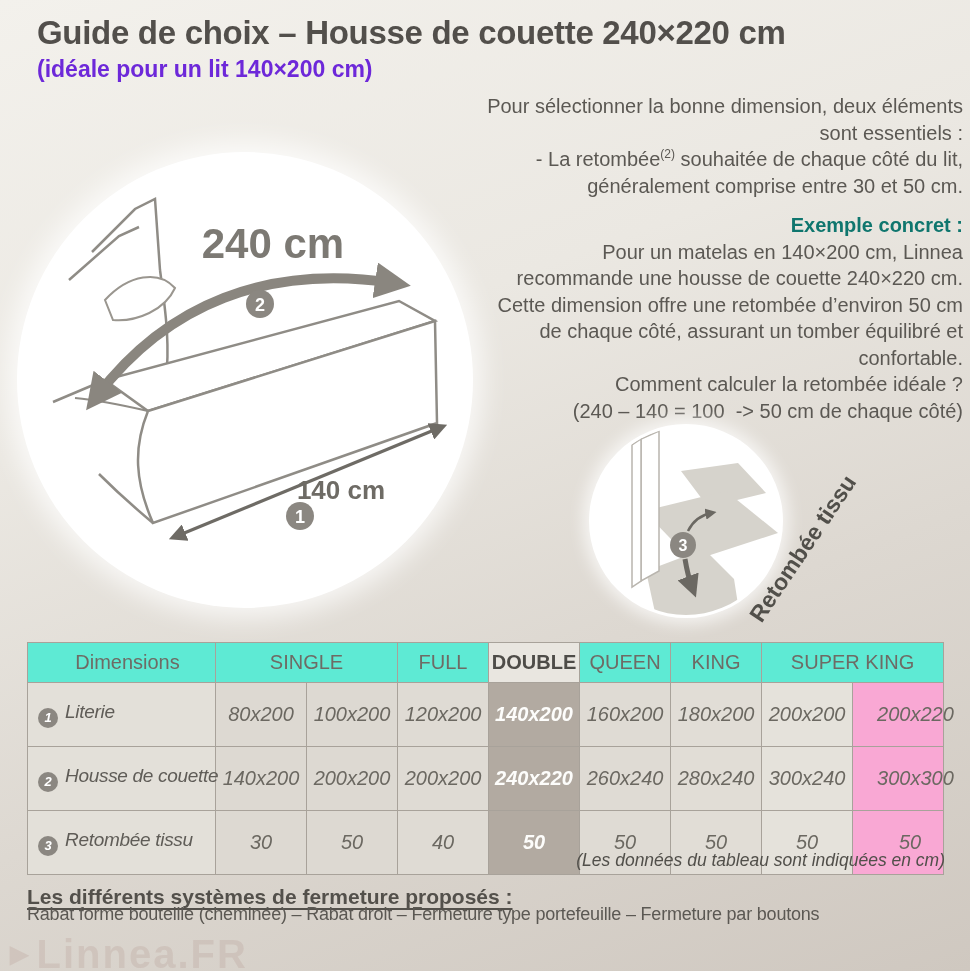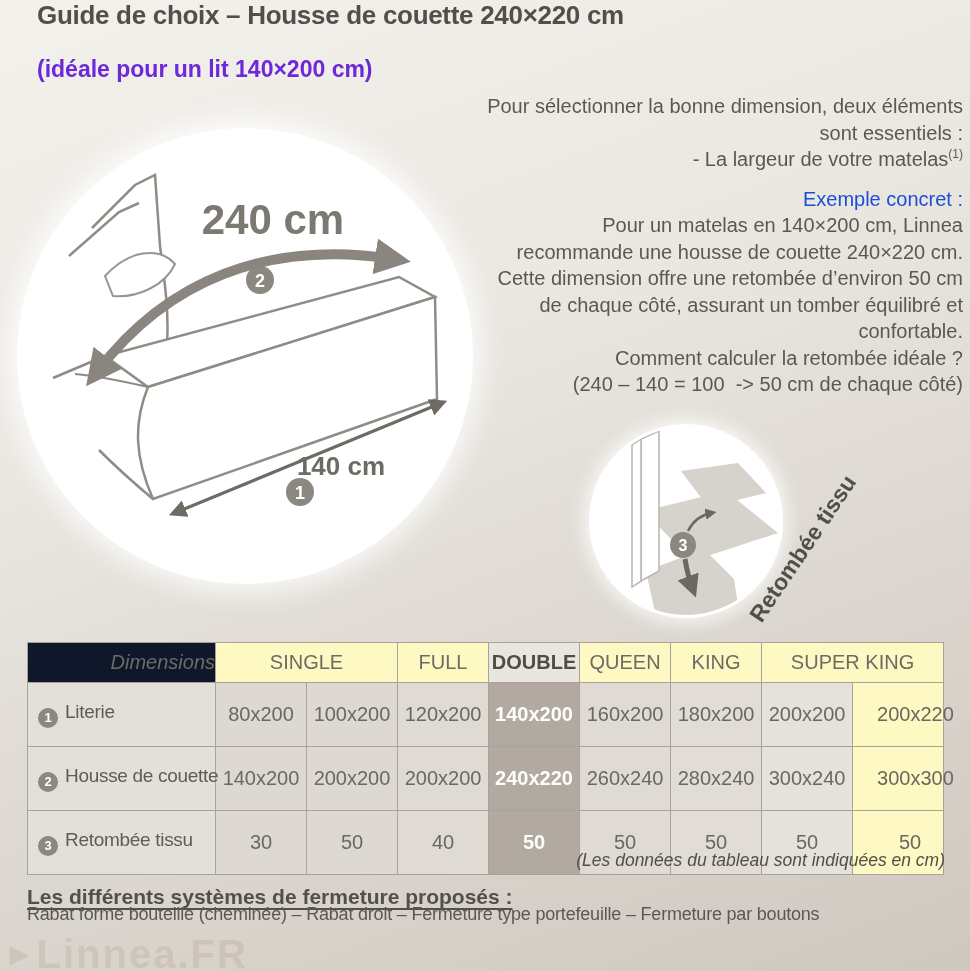--- a/index.html
+++ b/index.html
@@ -7,32 +7,32 @@
   body {
     position:relative;
     overflow:hidden;
     font-family:"Liberation Sans", sans-serif;
     background:linear-gradient(160deg,#f3f1ec 0%, #ebe8e2 35%, #ddd8d1 65%, #cfc8c0 100%);
     color:#5c5954;
   }
   .abs { position:absolute; }
 
   
-  .title { left:37px; top:0; font-size:26px; font-weight:bold; color:#524f4b; letter-spacing:-0.3px; }
+  .title { left:37px; top:14px; font-size:33px; font-weight:bold; color:#524f4b; letter-spacing:-0.3px; }
   .subtitle { left:37px; top:56px; font-size:23px; font-weight:bold; color:#6d28d9; }
 
   
   .textcol { left:487px; top:93px; width:476px; font-size:20px; line-height:26.5px; color:#5b5853;text-align:right; }
   .textcol p { margin:0; }
   .textcol sup { font-size:12px; line-height:0; vertical-align:super; }
-  .ex-heading { font-weight:normal; color:#1d4ed8; margin-top:13px !important; }
+  .ex-heading { font-weight:bold; color:#0f766e; margin-top:13px !important; }
   .pre { white-space:pre-wrap; }
 
   
-  .big-circle { left:17px; top:128px; width:456px; height:456px; }
+  .big-circle { left:17px; top:152px; width:456px; height:456px; }
   .big-circle .disc { position:absolute; inset:0; border-radius:50%; background:#ffffff;
     box-shadow:0 0 26px 10px rgba(255,255,255,0.75); }
   .big-circle svg { position:absolute; inset:0; }
 
   
   .small-circle { left:586px; top:421px; width:200px; height:200px; }
   .small-circle .disc { position:absolute; inset:3px; border-radius:50%; background:#ffffff;
     box-shadow:0 0 16px 6px rgba(255,255,255,0.7); }
   .small-circle svg { position:absolute; inset:0; }
   .retombee-label {
@@ -43,31 +43,31 @@
 
   svg text { font-family:"Liberation Sans", sans-serif; }
 
   
   .dim-table {
     left:27px; top:642px; position:absolute;
     border-collapse:collapse; table-layout:fixed; width:916px;
     font-size:20px; color:#6b6861;
   }
   .dim-table th, .dim-table td { border:1px solid #a8a29a; text-align:center; vertical-align:middle; }
-  .dim-table thead th { height:40px; background:#fef9c3; font-weight:normal; color:#6e6b65; font-size:20px; }
-  .dim-table thead th.h-label { text-align:right; padding-left:12px; background:#0f172a;font-style:italic; }
+  .dim-table thead th { height:40px; background:#5eead4; font-weight:normal; color:#6e6b65; font-size:20px; }
+  .dim-table thead th.h-label { text-align:center; padding-left:12px; background:#5eead4; }
   .dim-table thead th.h-double { background:#e9e6e0; color:#4e4c48; font-weight:bold; }
-  .dim-table tbody td { height:64px; }
+  .dim-table tbody td { height:64px;font-style:italic; }
   .dim-table td.lbl { text-align:left; padding-left:10px; background:#e3e0d9; color:#5f5c57;
     font-size:19px; letter-spacing:-0.3px; white-space:nowrap; }
   .dim-table td.v1 { background:#ddd9d2; }
   .dim-table td.v2 { background:#dfdbd4; }
   .dim-table td.v3 { background:#e1ddd6; }
   .dim-table td.v4 { background:#e5e2db; }
-  .dim-table td.v5 { background:#fef9c3;padding-left:24px; }
+  .dim-table td.v5 { background:#f9a8d4;padding-left:24px; }
   .dim-table td.hl { background:#b2aaa1; color:#fdfdfb; font-weight:bold; }
 
   .badge {
     display:inline-flex; align-items:center; justify-content:center;
     width:20px; height:20px; border-radius:50%;
     background:#8b8781; color:#ffffff;
     font-size:13px; font-weight:bold;
     margin-right:7px; vertical-align:-4px;
   }
 
@@ -83,21 +83,21 @@
   .watermark .tri { font-size:24px; vertical-align:6px; margin-right:6px; }
 </style>
 </head>
 <body>
 
 <h1 class="abs title">Guide de choix – Housse de couette 240×220 cm</h1>
 <h2 class="abs subtitle">(idéale pour un lit 140×200 cm)</h2>
 
 <div class="abs textcol">
   <p><span>Pour sélectionner la bonne dimension, deux éléments sont essentiels :</span></p>
-  <p><span>- La largeur de votre matelas</span><sup>(1)</sup></p>
+  <p><span>- La retombée</span><sup>(2)</sup><span> souhaitée de chaque côté du lit, généralement comprise entre 30 et 50 cm.</span></p>
   <p class="ex-heading">Exemple concret :</p>
   <p>Pour un matelas en 140×200 cm, Linnea recommande une housse de couette 240×220 cm. Cette dimension offre une retombée d’environ 50 cm de chaque côté, assurant un tomber équilibré et confortable.</p>
   <p>Comment calculer la retombée idéale ?</p>
   <p class="pre">(240 – 140 = 100  -&gt; 50 cm de chaque côté)</p>
 </div>
 
 <div class="abs big-circle">
   <div class="disc"></div>
   <svg viewBox="0 0 456 456" width="456" height="456">
     <defs>

